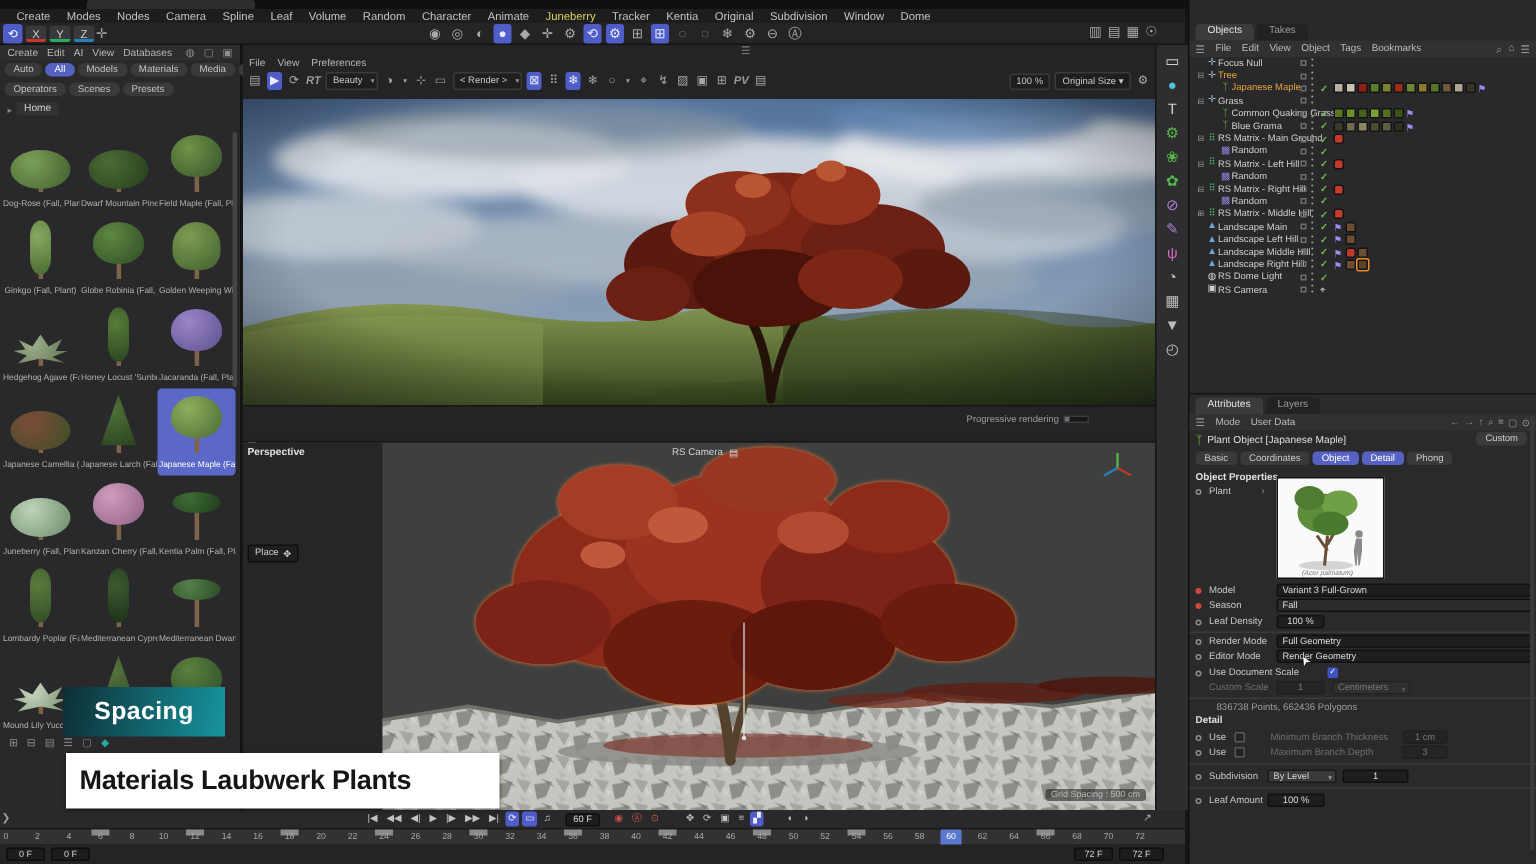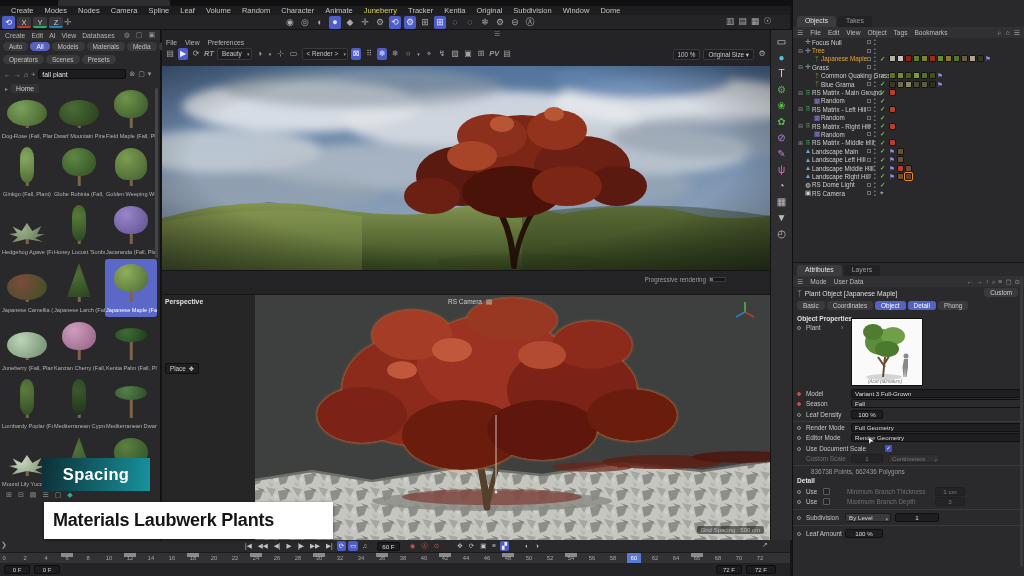--- a/index.html
+++ b/index.html
@@ -248,30 +248,20 @@
       <span class="pill">Materials</span>
       <span class="pill">Media</span>
       <span class="pill">Nodes</span>
     </div>
   <div class="tabrow">
 
   <span class="pill">Operators</span>
       <span class="pill">Scenes</span>
       <span class="pill">Presets</span>
     </div>
-  <div class="searchrow">
-    <span class="nav">←</span>
-    <span class="nav">→</span>
-    <span class="nav">⌂</span>
-    <span class="nav">+</span>
-    <input id="search-input" value="fall plant" style="">
-    <span class="nav">⊗</span>
-    <span class="nav">▢</span>
-    <span class="nav">▾</span>
-  </div>
   <div class="crumbrow">
     <span class="nav" style="font-size:6px;color:#8a8a8a">▸</span>
     <span class="bc">Home</span>
   </div>
 </div>
 <div class="abs" id="grid">
 
     <div class="cell t-bush">
       <div class="thumb">
         <div class="tr"></div>

